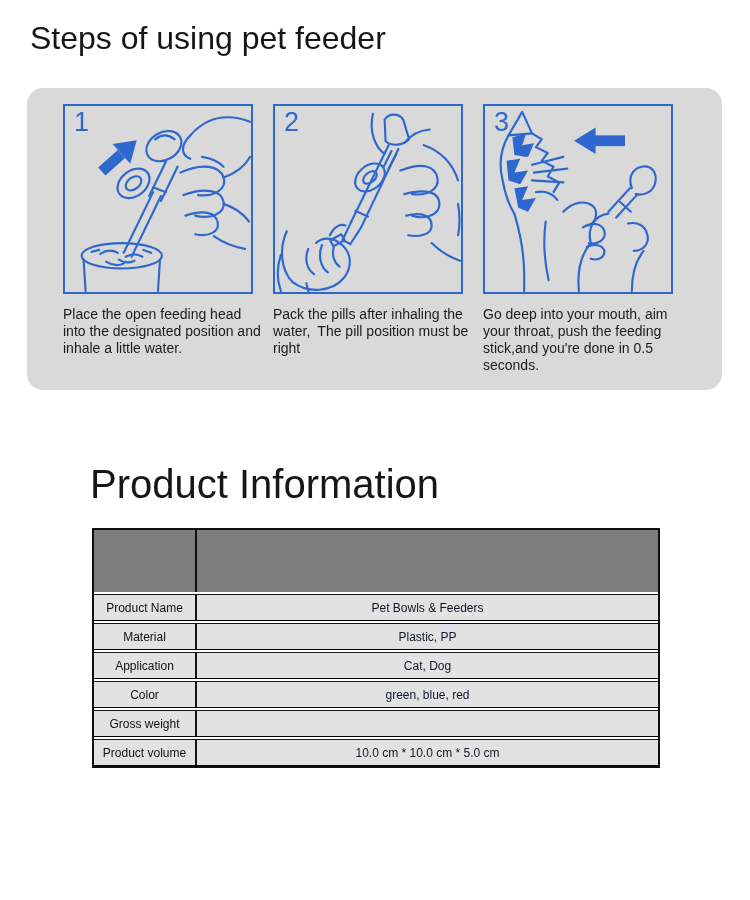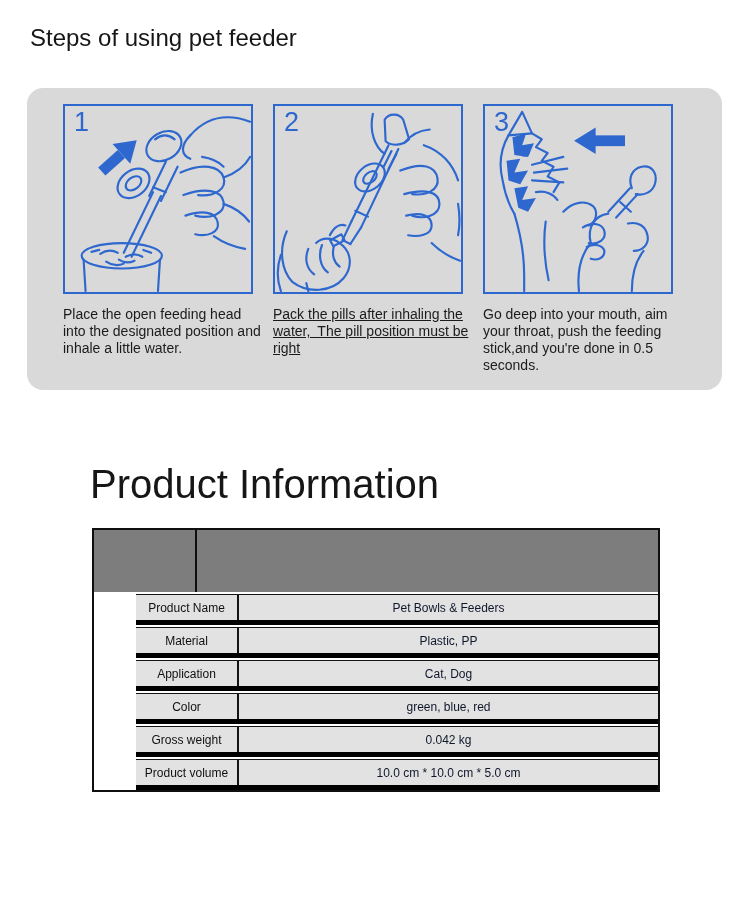--- a/index.html
+++ b/index.html
@@ -1,21 +1,21 @@
 <!DOCTYPE html>
 <html style="--accent-blue: #2e68cf; --panel-gray: #d9d9d9; --header-gray: #7d7d7d; --row-gray: #e2e2e2;"><head>
 <meta charset="utf-8">
 <style>
   html,body{margin:0;padding:0;}
   body{
     width:750px;height:900px;position:relative;background:#ffffff;
     font-family:"Liberation Sans", sans-serif;color:#161616;overflow:hidden;
   }
   .page-title{
-    position:absolute;left:30px;top:18px;font-size:24px;line-height:40px;
+    position:absolute;left:30px;top:18px;font-size:32px;line-height:40px;
     color:#161616;letter-spacing:0px;
   }
   .steps-panel{
     position:absolute;left:27px;top:88px;width:695px;height:302px;
     background:var(--panel-gray,#d9d9d9);border-radius:16px;
   }
   .step-box{
     position:absolute;top:16px;width:190px;height:190px;
     border:2px solid var(--accent-blue,#2e68cf);box-sizing:border-box;
   }
@@ -25,37 +25,37 @@
   .step-num{
     position:absolute;left:9px;top:1px;font-size:27px;line-height:30px;
     color:var(--accent-blue,#2e68cf);
   }
   .step-art{position:absolute;left:0;top:0;width:100%;height:100%;}
   .step-caption{
     position:absolute;top:218px;width:198px;font-size:14px;line-height:17px;
     color:#1b1b1b;
   }
   .step-caption.c1{left:36px;}
-  .step-caption.c2{left:246px;text-decoration:underline;}
+  .step-caption.c2{left:246px;}
   .step-caption.c3{left:456px;}
   .section-title{
     position:absolute;left:90px;top:464px;font-size:40px;line-height:40px;color:#161616;
   }
   .product-table{
     position:absolute;left:92px;top:528px;width:568px;box-sizing:border-box;
     border:2px solid #0f0f0f;background:#ffffff;
     display:flex;flex-direction:column;gap:2px;
   }
   .pt-header{
     display:flex;height:62px;background:var(--header-gray,#7d7d7d);
   }
   .pt-header .cell-label{border-right:2px solid #0f0f0f;}
   .pt-row{
     display:flex;height:25px;background:var(--row-gray,#e2e2e2);
-    border-top:1px solid #141414;border-bottom:5px solid #000000;margin-left:42px;
+    border-top:1px solid #141414;border-bottom:1px solid #000000;
   }
   .cell-label{
     width:103px;flex:0 0 103px;display:flex;align-items:center;justify-content:center;
     font-size:12px;color:#101010;box-sizing:border-box;
   }
   .pt-row .cell-label{border-right:2px solid #141414;}
   .cell-value{
     flex:1;display:flex;align-items:center;justify-content:center;
     font-size:12px;color:#0f172a;
   }
@@ -211,19 +211,18 @@
   <div class="pt-row">
     <div class="cell-label">Application</div>
     <div class="cell-value">Cat, Dog</div>
   </div>
   <div class="pt-row">
     <div class="cell-label">Color</div>
     <div class="cell-value">green, blue, red</div>
   </div>
   <div class="pt-row">
     <div class="cell-label">Gross weight</div>
-    <div class="cell-value">0.042 kg</div>
   </div>
   <div class="pt-row">
     <div class="cell-label">Product volume</div>
     <div class="cell-value">10.0 cm * 10.0 cm * 5.0 cm</div>
   </div>
 </div>
 
 </body></html>

